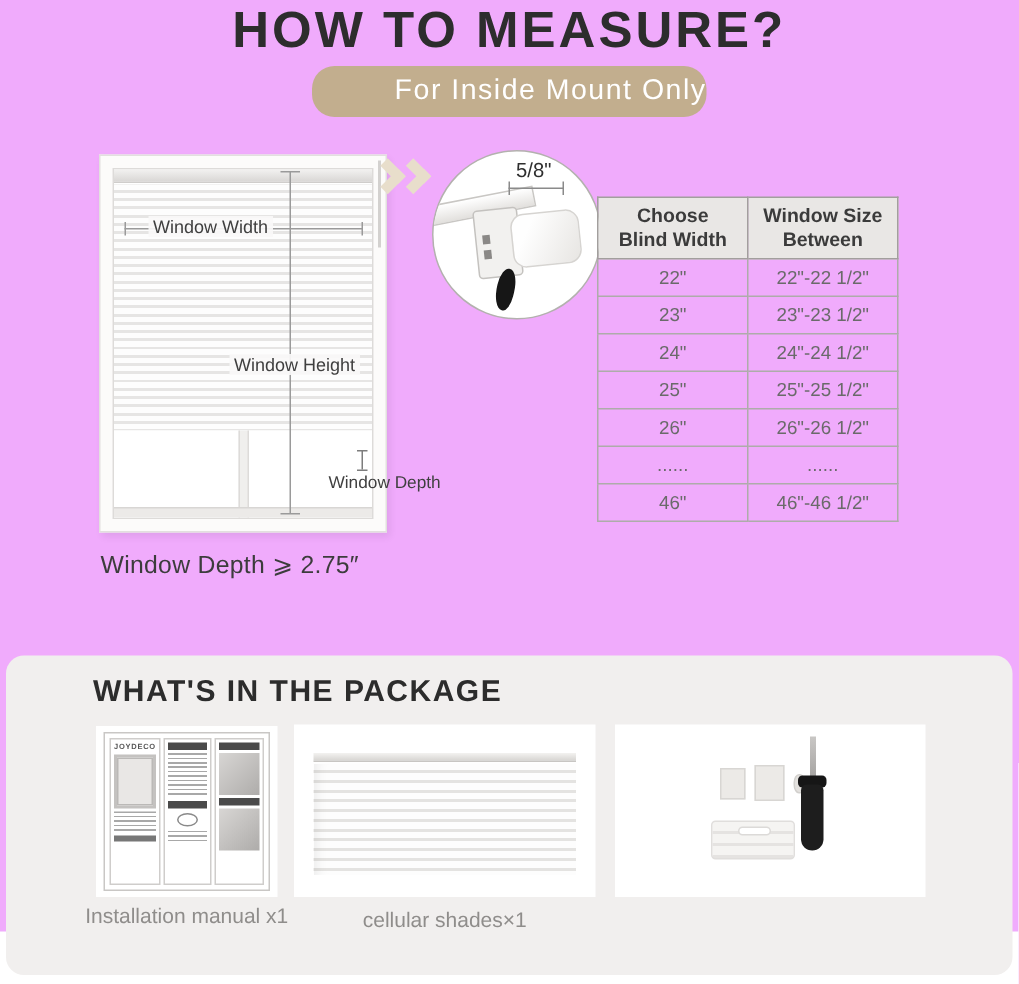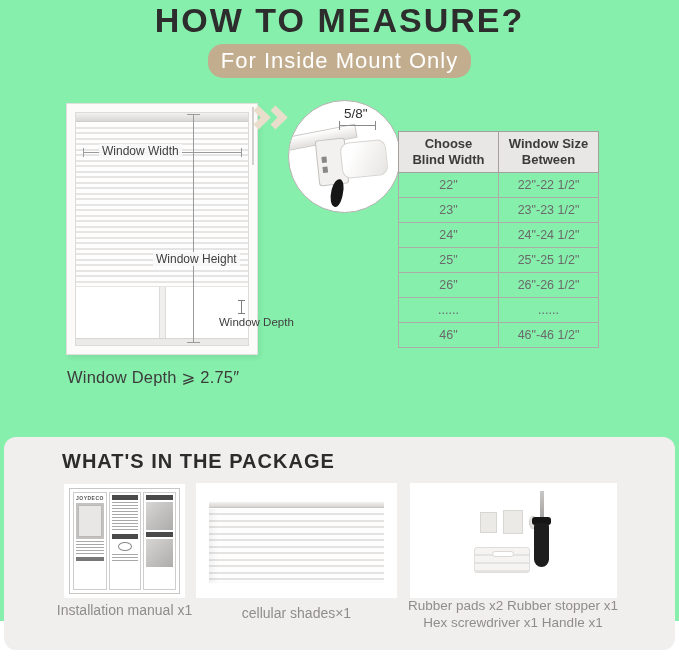--- a/index.html
+++ b/index.html
@@ -1,25 +1,25 @@
 <!DOCTYPE html>
 <html><head>
 <meta charset="utf-8">
 <style>
   * { margin:0; padding:0; box-sizing:border-box; }
   html,body { width:679px; height:656px; background:#ffffff; overflow:hidden;
               font-family:"Liberation Sans","DejaVu Sans",sans-serif; }
-  .stage { position:relative; width:679px; height:621px; background:#86efac; }
+  .stage { position:relative; width:679px; height:621px; background:#f0abfc; }
 
   
   .title { position:absolute; top:1px; left:0; width:679px; text-align:center;
            font-size:34px; font-weight:bold; letter-spacing:2px; color:#2d2d2d; }
   .badge { position:absolute; top:44px; left:208px; width:263px; height:34px;
-           background:#c2ae8e; border-radius:15px; color:#ffffff; text-align:center;
-           line-height:34px; font-size:22px; letter-spacing:1px; }
+           background:#c2ae8e; border-radius:15px; color:#ffffff; text-align:right;
+           line-height:34px; font-size:19px; letter-spacing:1px; }
 
   
   .win-frame { position:absolute; left:66px; top:103px; width:192px; height:252px;
                background:#fcfbfa; border:1px solid #e2e0de; box-shadow:2px 3px 5px rgba(0,0,0,.07); }
   .win-inner { position:absolute; left:8px; top:8px; right:8px; bottom:8px;
                background:#ffffff; border:1px solid #dddbd9; }
   .headrail  { position:absolute; left:0; top:0; width:100%; height:9px;
                background:linear-gradient(#f2f1f0,#d9d7d5); border-bottom:1px solid #cfcdcb; }
   .pleats    { position:absolute; left:0; top:10px; width:100%; height:164px;
                background:repeating-linear-gradient(180deg,#fdfdfd 0 3.5px,#e6e5e4 3.5px 5.5px); }
@@ -134,21 +134,21 @@
   <div class="lift-cord"></div>
 
   <div class="dim-line-h" style="left:83px; top:152px; width:159px;"></div>
   <div class="dim-line-v" style="left:83px; top:148px; height:9px;"></div>
   <div class="dim-line-v" style="left:241px; top:148px; height:9px;"></div>
   <div class="dim-label" style="left:99px; top:144px;">Window Width</div>
 
   <div class="dim-line-v" style="left:193px; top:114px; height:228px;"></div>
   <div class="dim-line-h" style="left:187px; top:114px; width:13px;"></div>
   <div class="dim-line-h" style="left:187px; top:342px; width:13px;"></div>
-  <div class="dim-label" style="left:153px; top:236px;margin-top:16px;">Window Height</div>
+  <div class="dim-label" style="left:153px; top:236px;">Window Height</div>
 
   <div class="dim-line-v" style="left:241px; top:300px; height:13px; background:#7d7d7d;"></div>
   <div class="dim-line-h" style="left:238px; top:300px; width:7px; background:#7d7d7d;"></div>
   <div class="dim-line-h" style="left:238px; top:313px; width:7px; background:#7d7d7d;"></div>
   <div class="dim-label dim-label-sm" style="left:216px; top:316px; background:transparent;">Window Depth</div>
 
   <div class="chev" style="left:250px; top:109px;"></div>
   <div class="chev" style="left:267px; top:109px;"></div>
 
   <div class="zoom-circle">
@@ -249,19 +249,15 @@
       <div class="hw-handle">
           <div class="hw-slot"></div>
         </div>
       <div class="hw-shaft"></div>
       <div class="hw-collar"></div>
       <div class="hw-grip"></div>
     </div>
 
     <div class="pkg-cap" style="left:30px; top:165px; width:181px;">Installation manual x1</div>
     <div class="pkg-cap" style="left:192px; top:168px; width:201px;">cellular shades×1</div>
-    <div class="pkg-cap" style="left:386px; top:160px; width:246px; font-size:13.5px;">
-      <div>Rubber pads x2 Rubber stopper x1</div>
-      <div>Hex screwdriver x1 Handle x1</div>
-    </div>
   </div>
 
 </div>
 
 </body></html>

